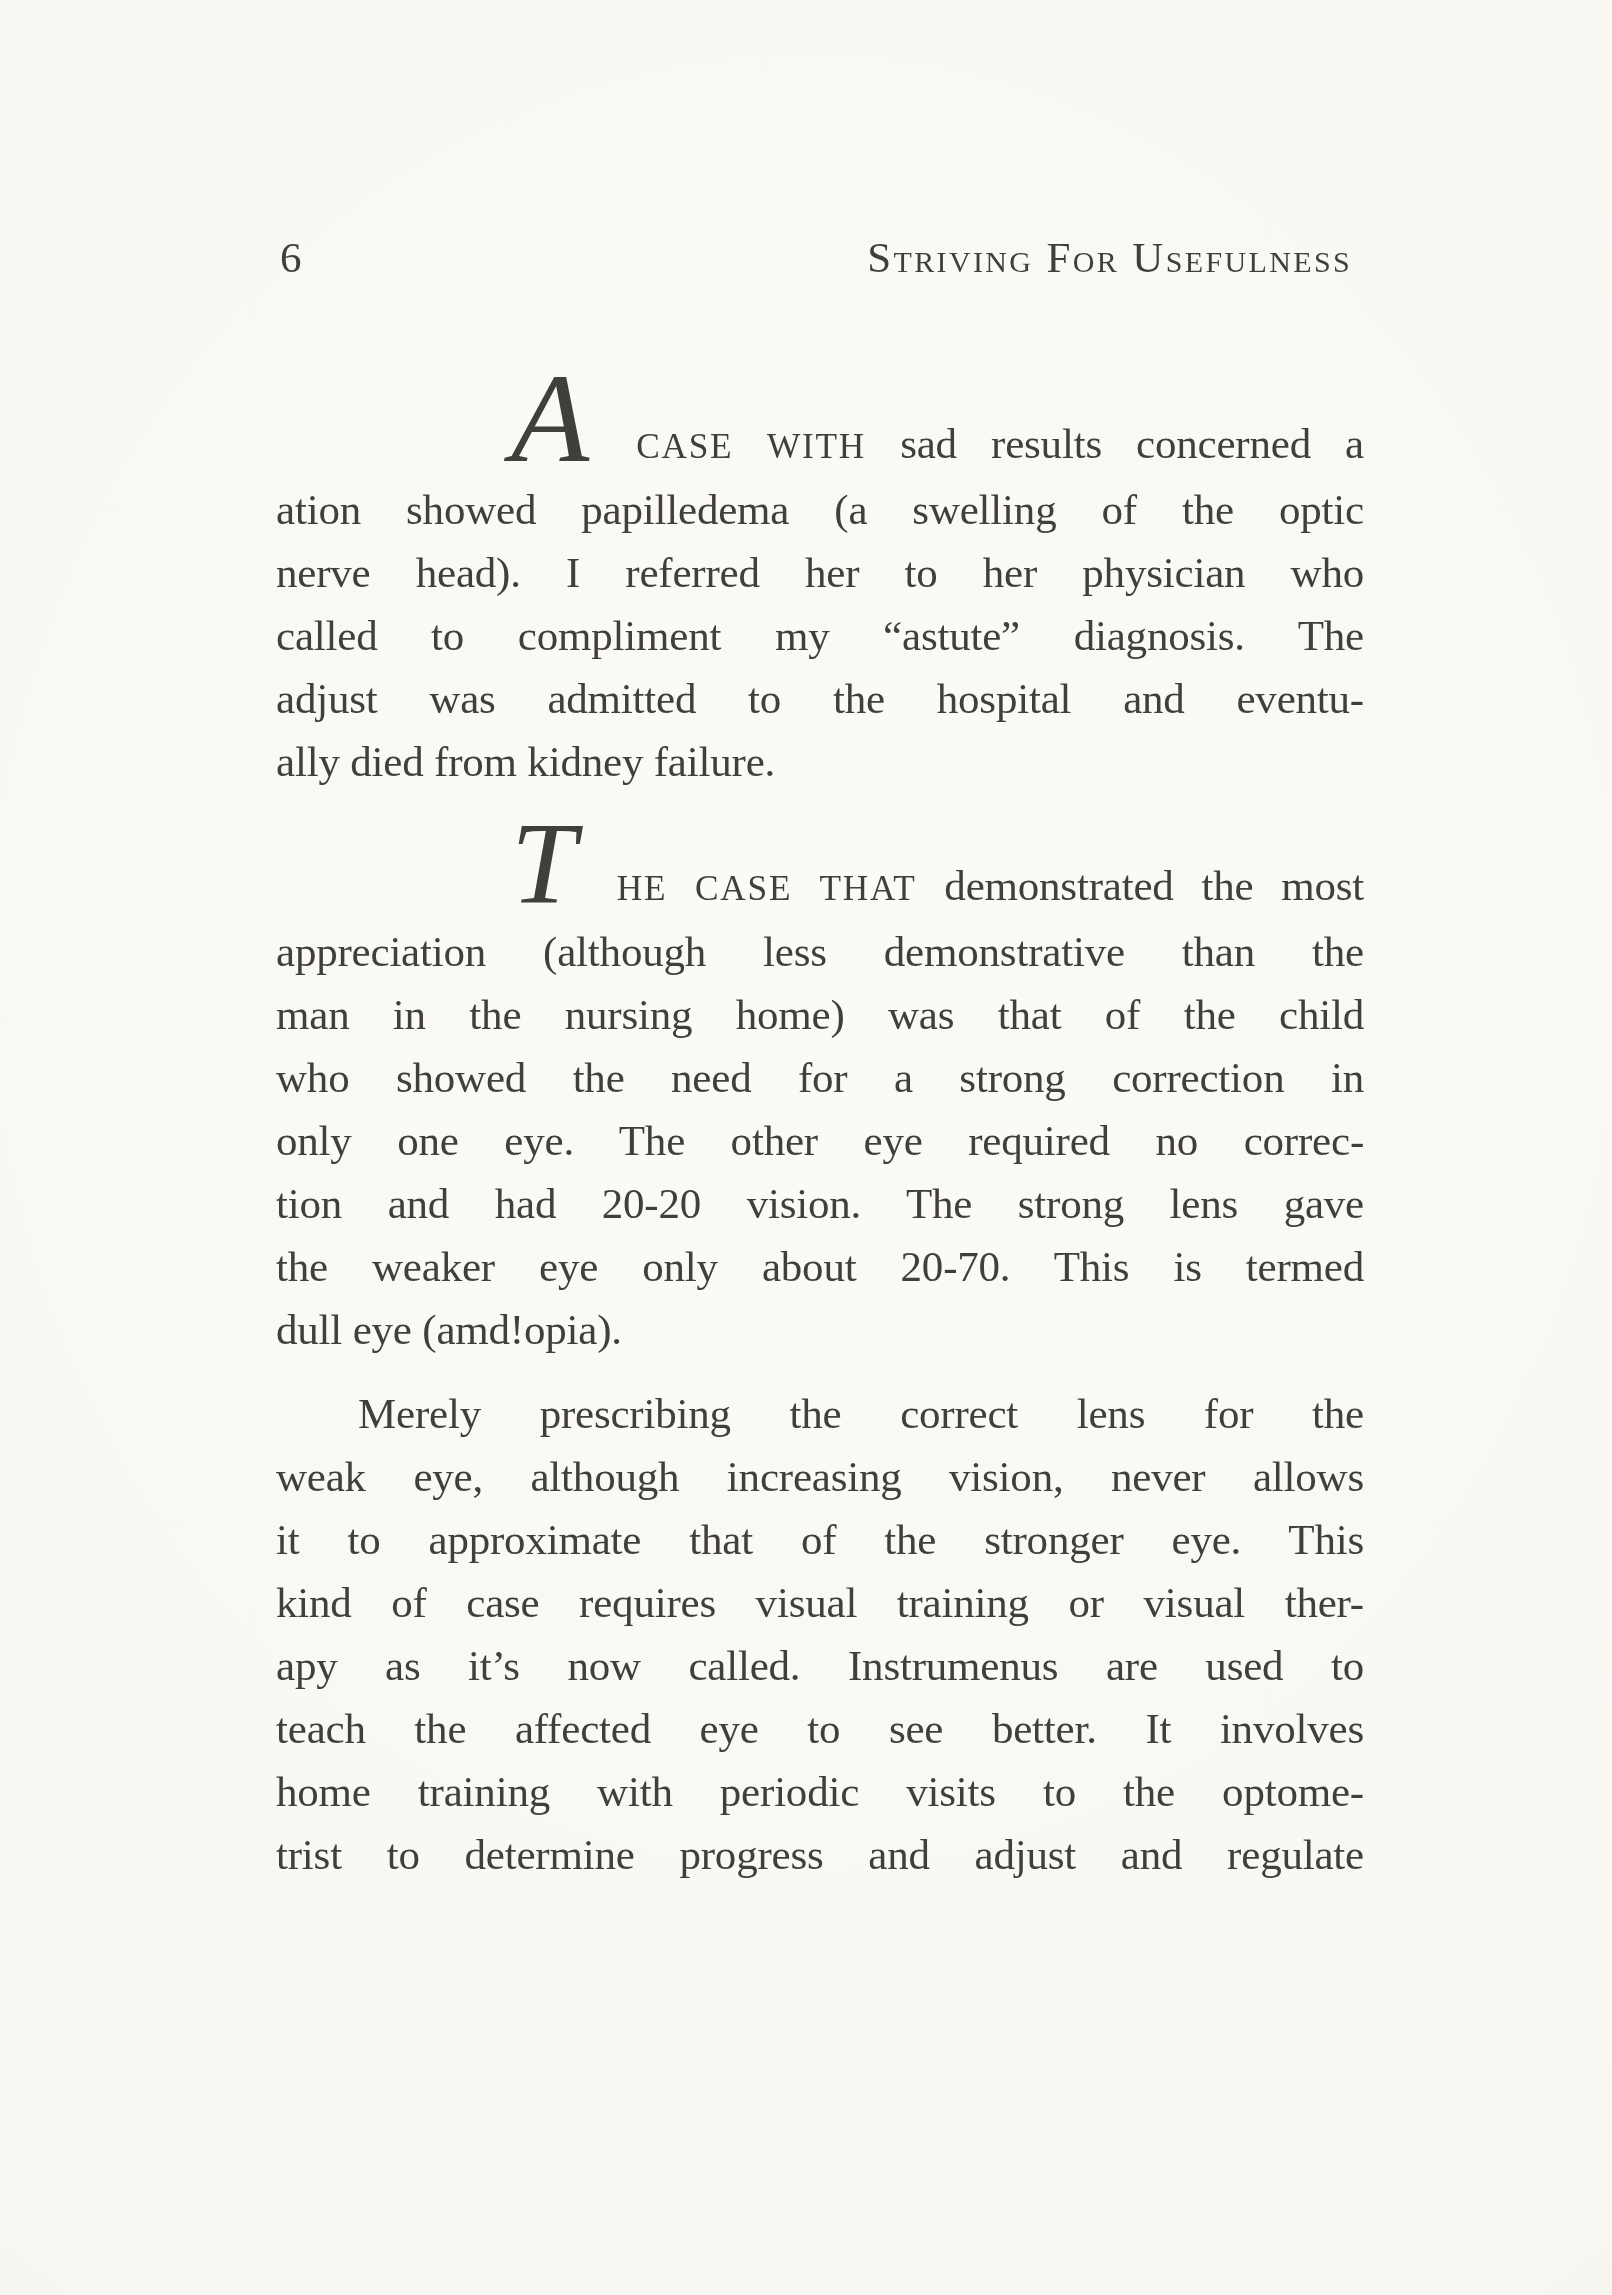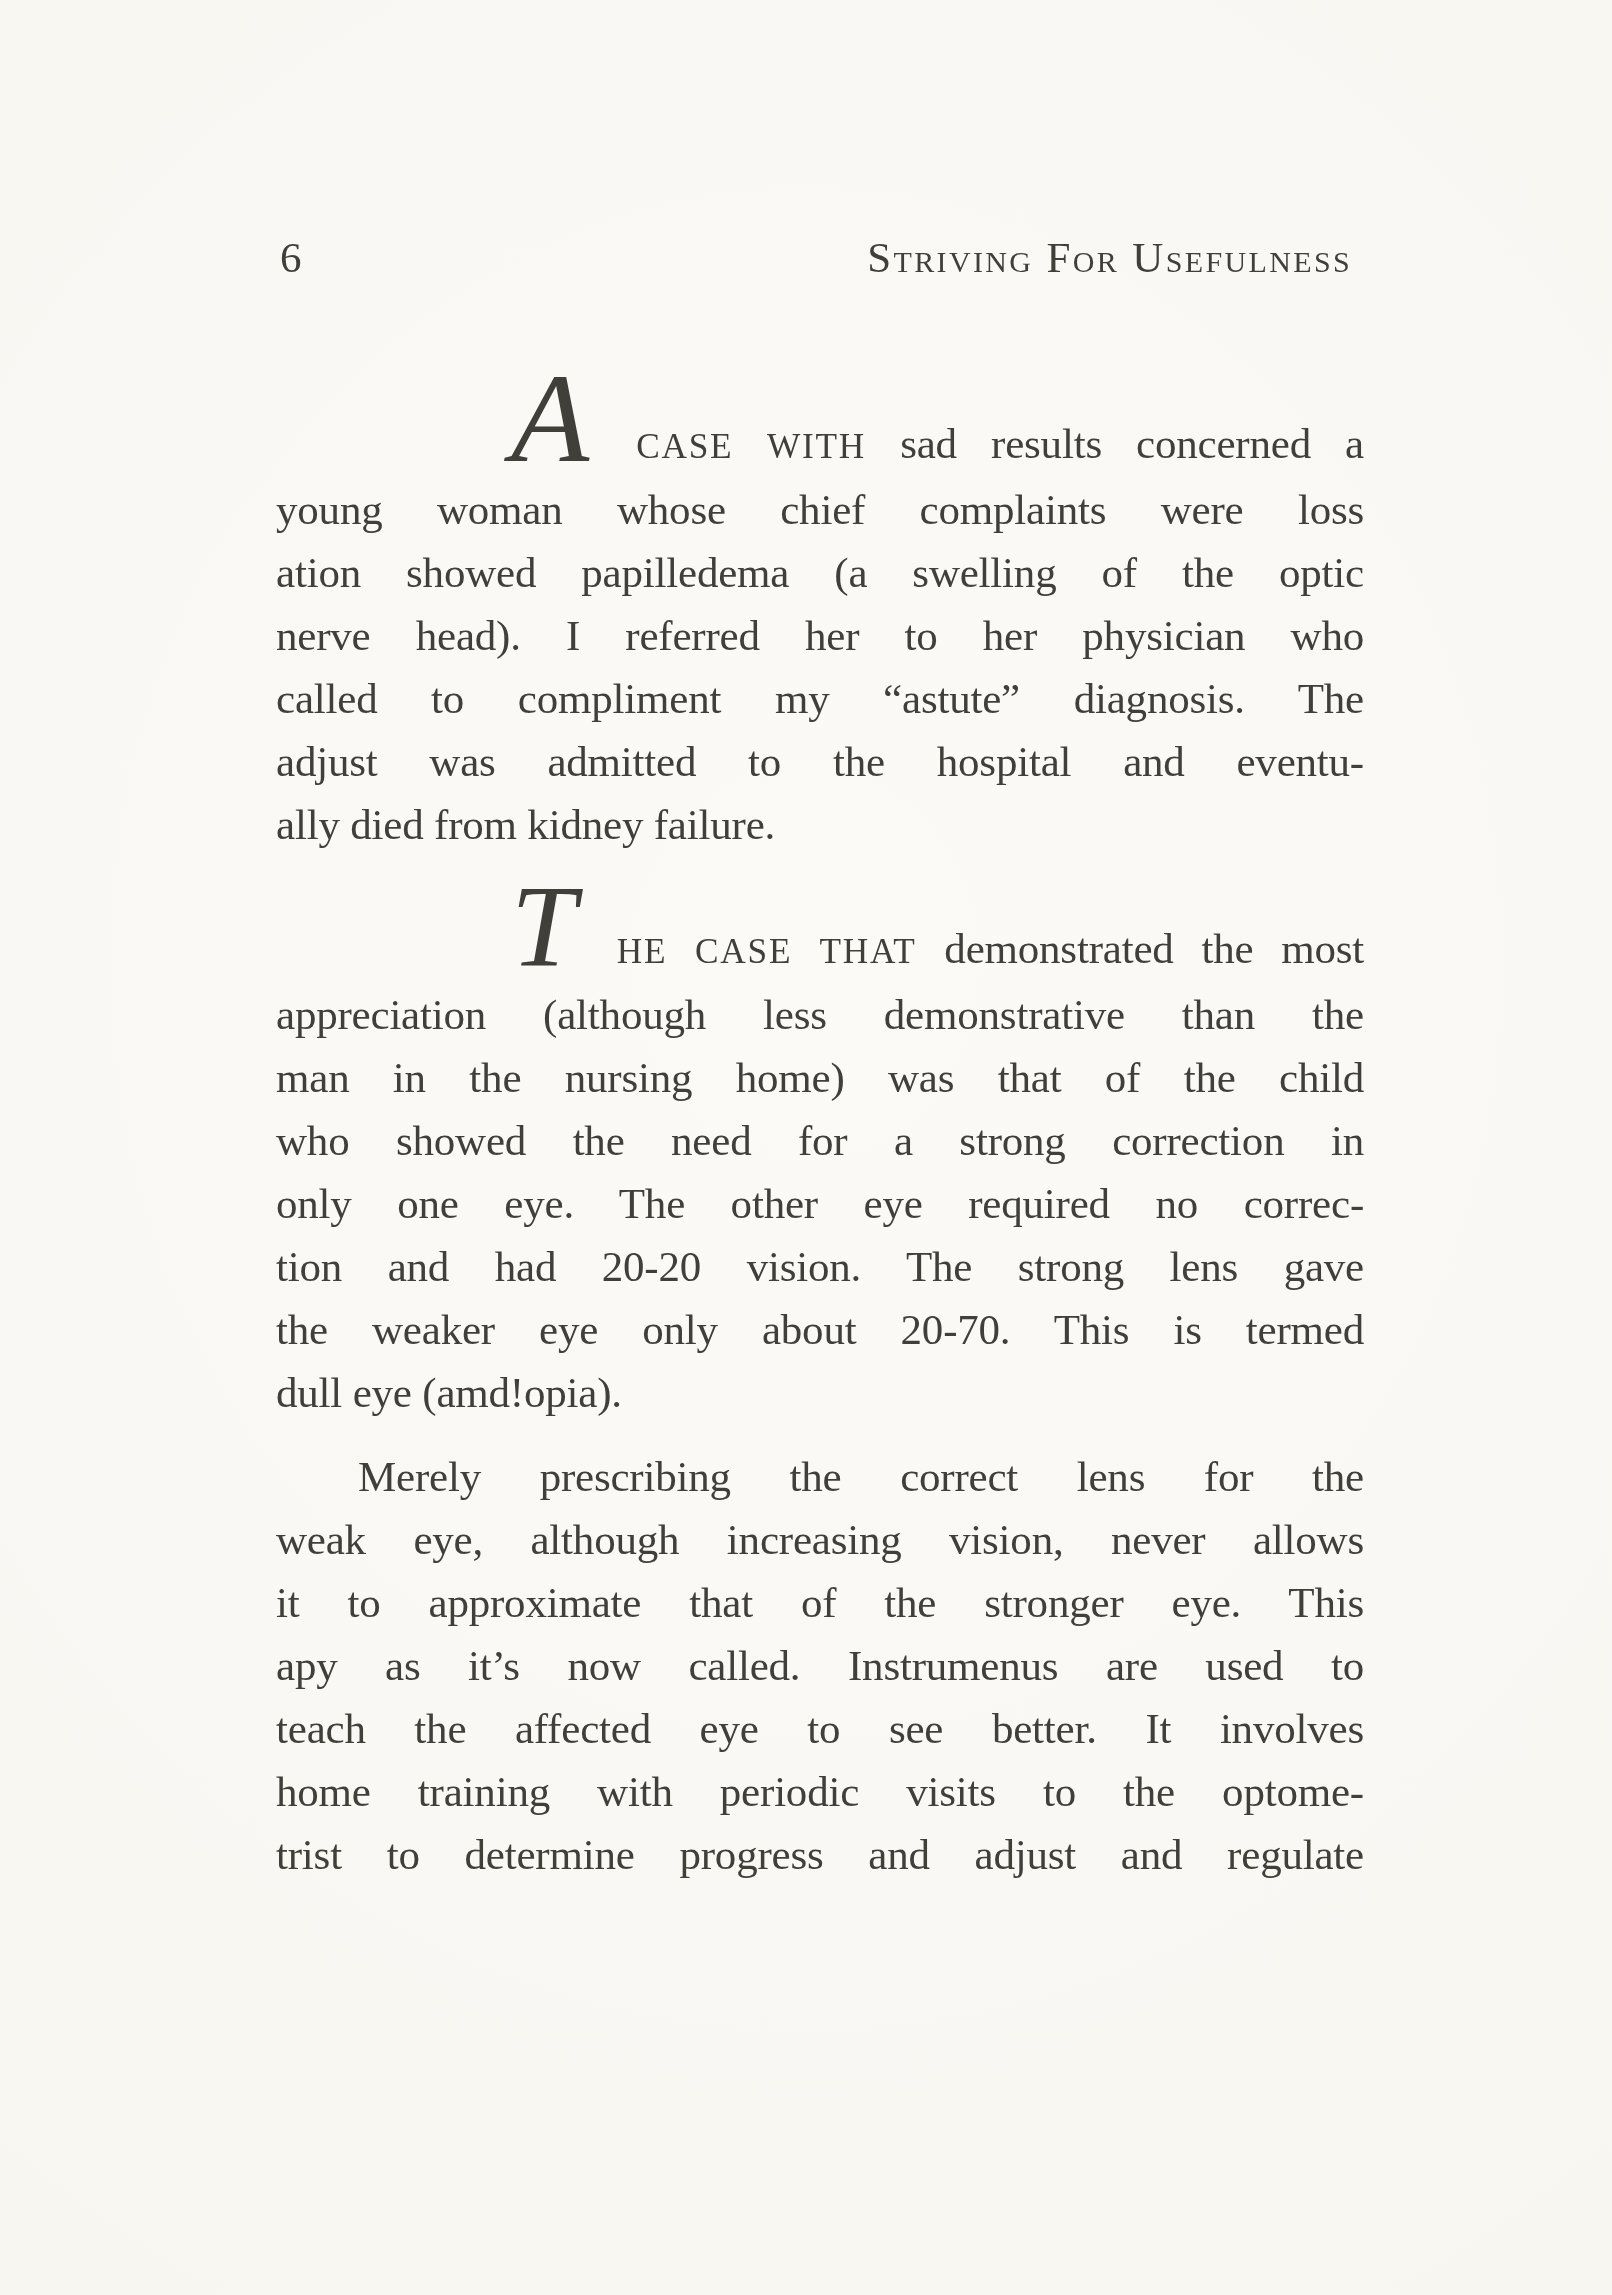--- a/index.html
+++ b/index.html
@@ -91,21 +91,20 @@
 
   <div class="header-row">
     <span class="page-number">6</span>
     <span class="running-title">Striving For Usefulness</span>
   </div>
 
   <div class="text-block">
 
     <div class="para para-1">
       <span class="tline dropcap-line"><span class="dropcap dc-a">A</span> <span class="lead-smallcaps">case with</span> <span>sad results concerned a</span></span>
-      <span class="tline">young woman whose chief complaints were loss</span>
       <span class="tline">ation showed papilledema (a swelling of the optic</span>
       <span class="tline">nerve head). I referred her to her physician who</span>
       <span class="tline">called to compliment my “astute” diagnosis. The</span>
       <span class="tline">adjust was admitted to the hospital and eventu-</span>
       <span class="tline natural">ally died from kidney failure.</span>
     </div>
 
     <div class="para para-2">
       <span class="tline dropcap-line"><span class="dropcap dc-t">T</span> <span class="lead-smallcaps">he case that</span> <span>demonstrated the most</span></span>
       <span class="tline">appreciation (although less demonstrative than the</span>
@@ -114,20 +113,21 @@
       <span class="tline">only one eye. The other eye required no correc-</span>
       <span class="tline">tion and had 20-20 vision. The strong lens gave</span>
       <span class="tline">the weaker eye only about 20-70. This is termed</span>
       <span class="tline natural">dull eye (amd!opia).</span>
     </div>
 
     <div class="para para-3">
       <span class="tline indent-line">Merely prescribing the correct lens for the</span>
       <span class="tline">weak eye, although increasing vision, never allows</span>
       <span class="tline">it to approximate that of the stronger eye. This</span>
+      <span class="tline">kind of case requires visual training or visual ther-</span>
       <span class="tline">apy as it’s now called. Instrumenus are used to</span>
       <span class="tline">teach the affected eye to see better. It involves</span>
       <span class="tline">home training with periodic visits to the optome-</span>
       <span class="tline">trist to determine progress and adjust and regulate</span>
     </div>
 
   </div>
 </div>
 
 

